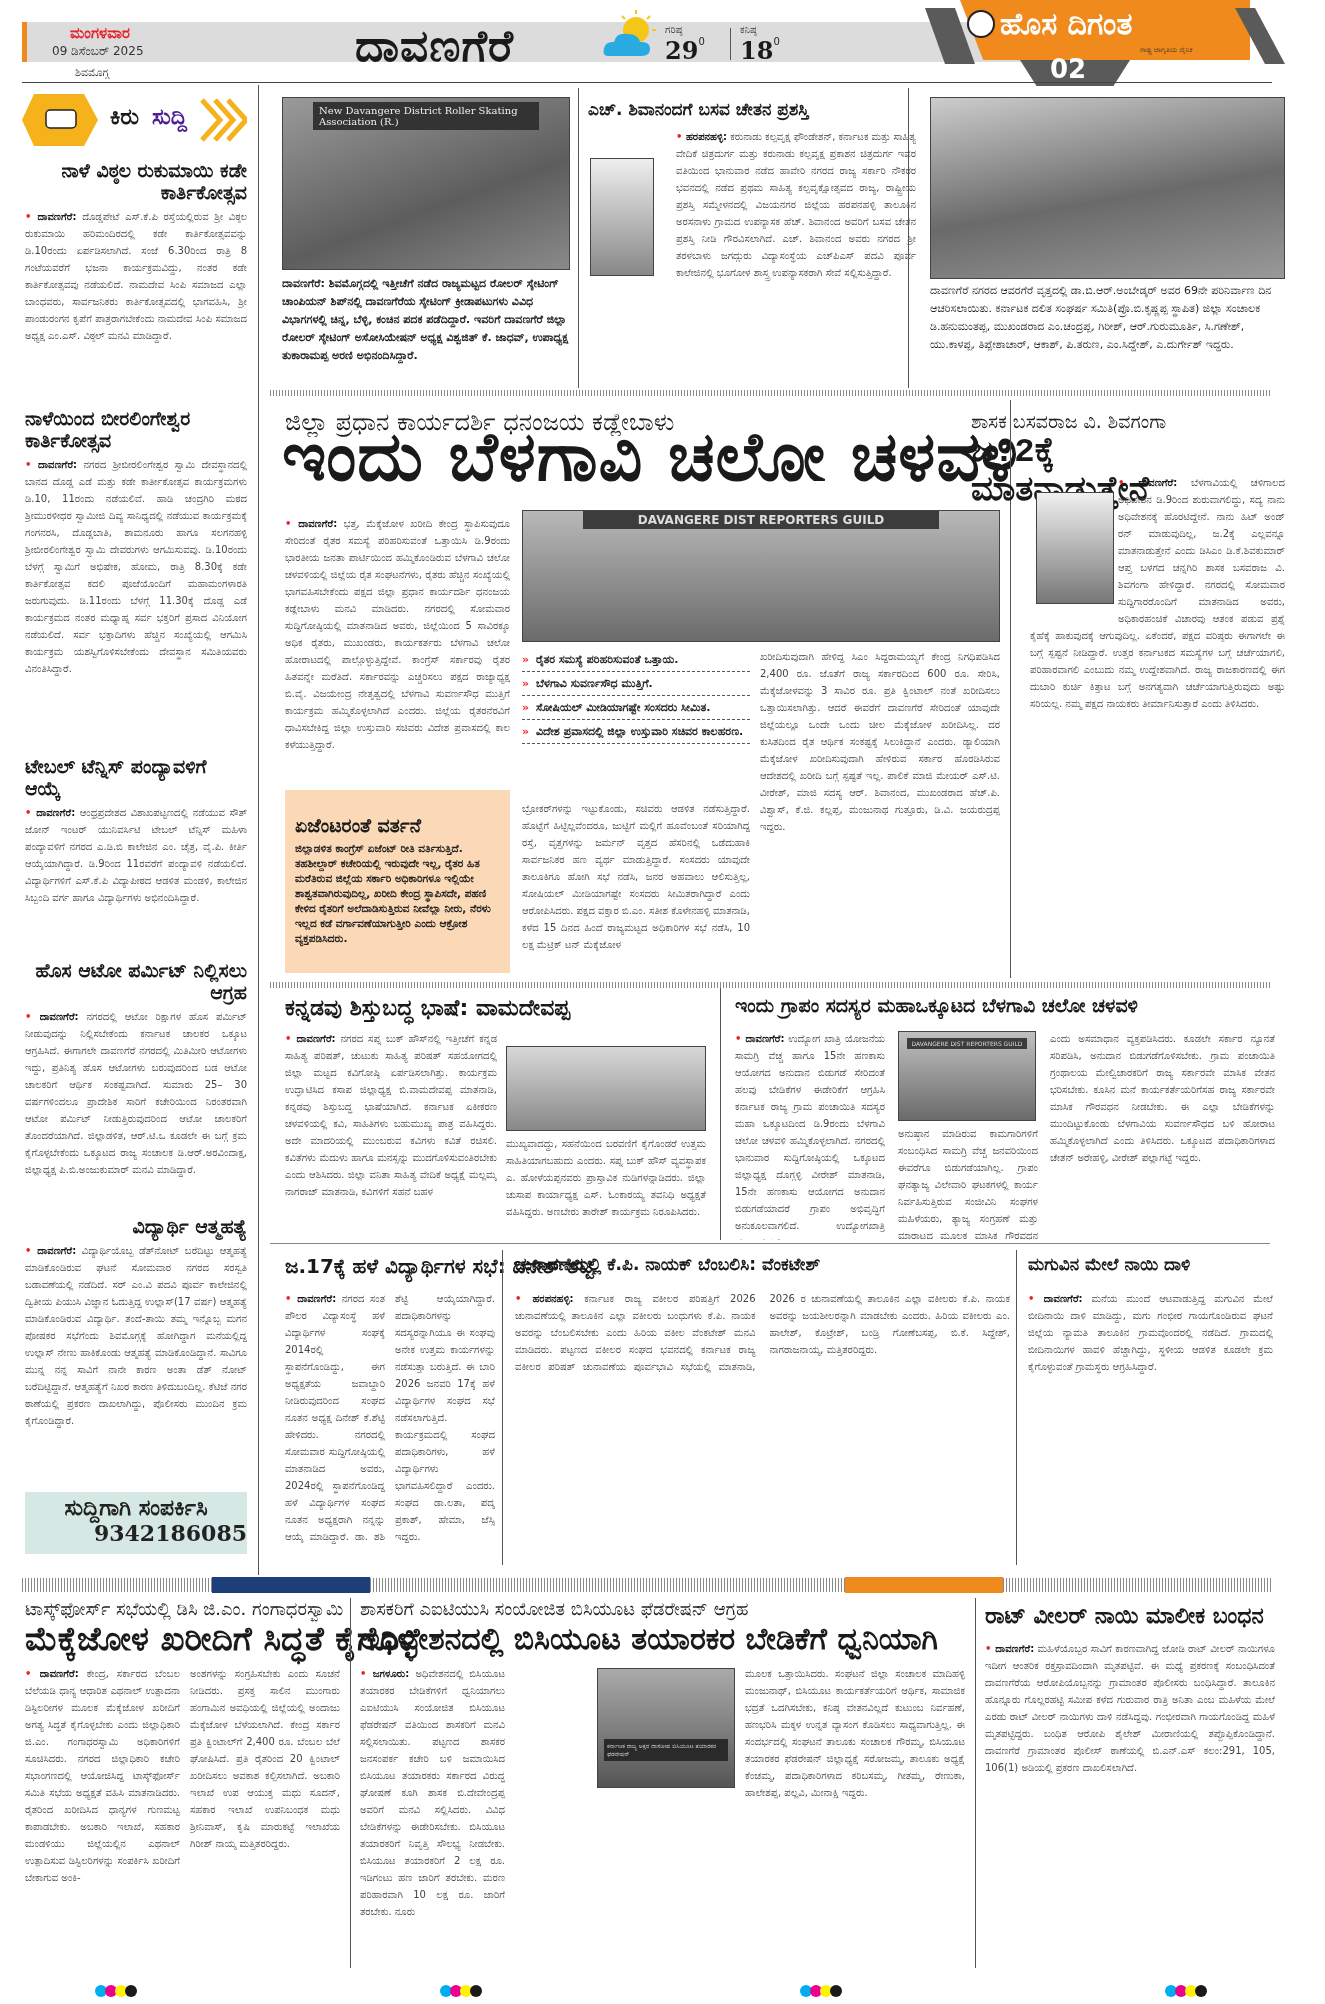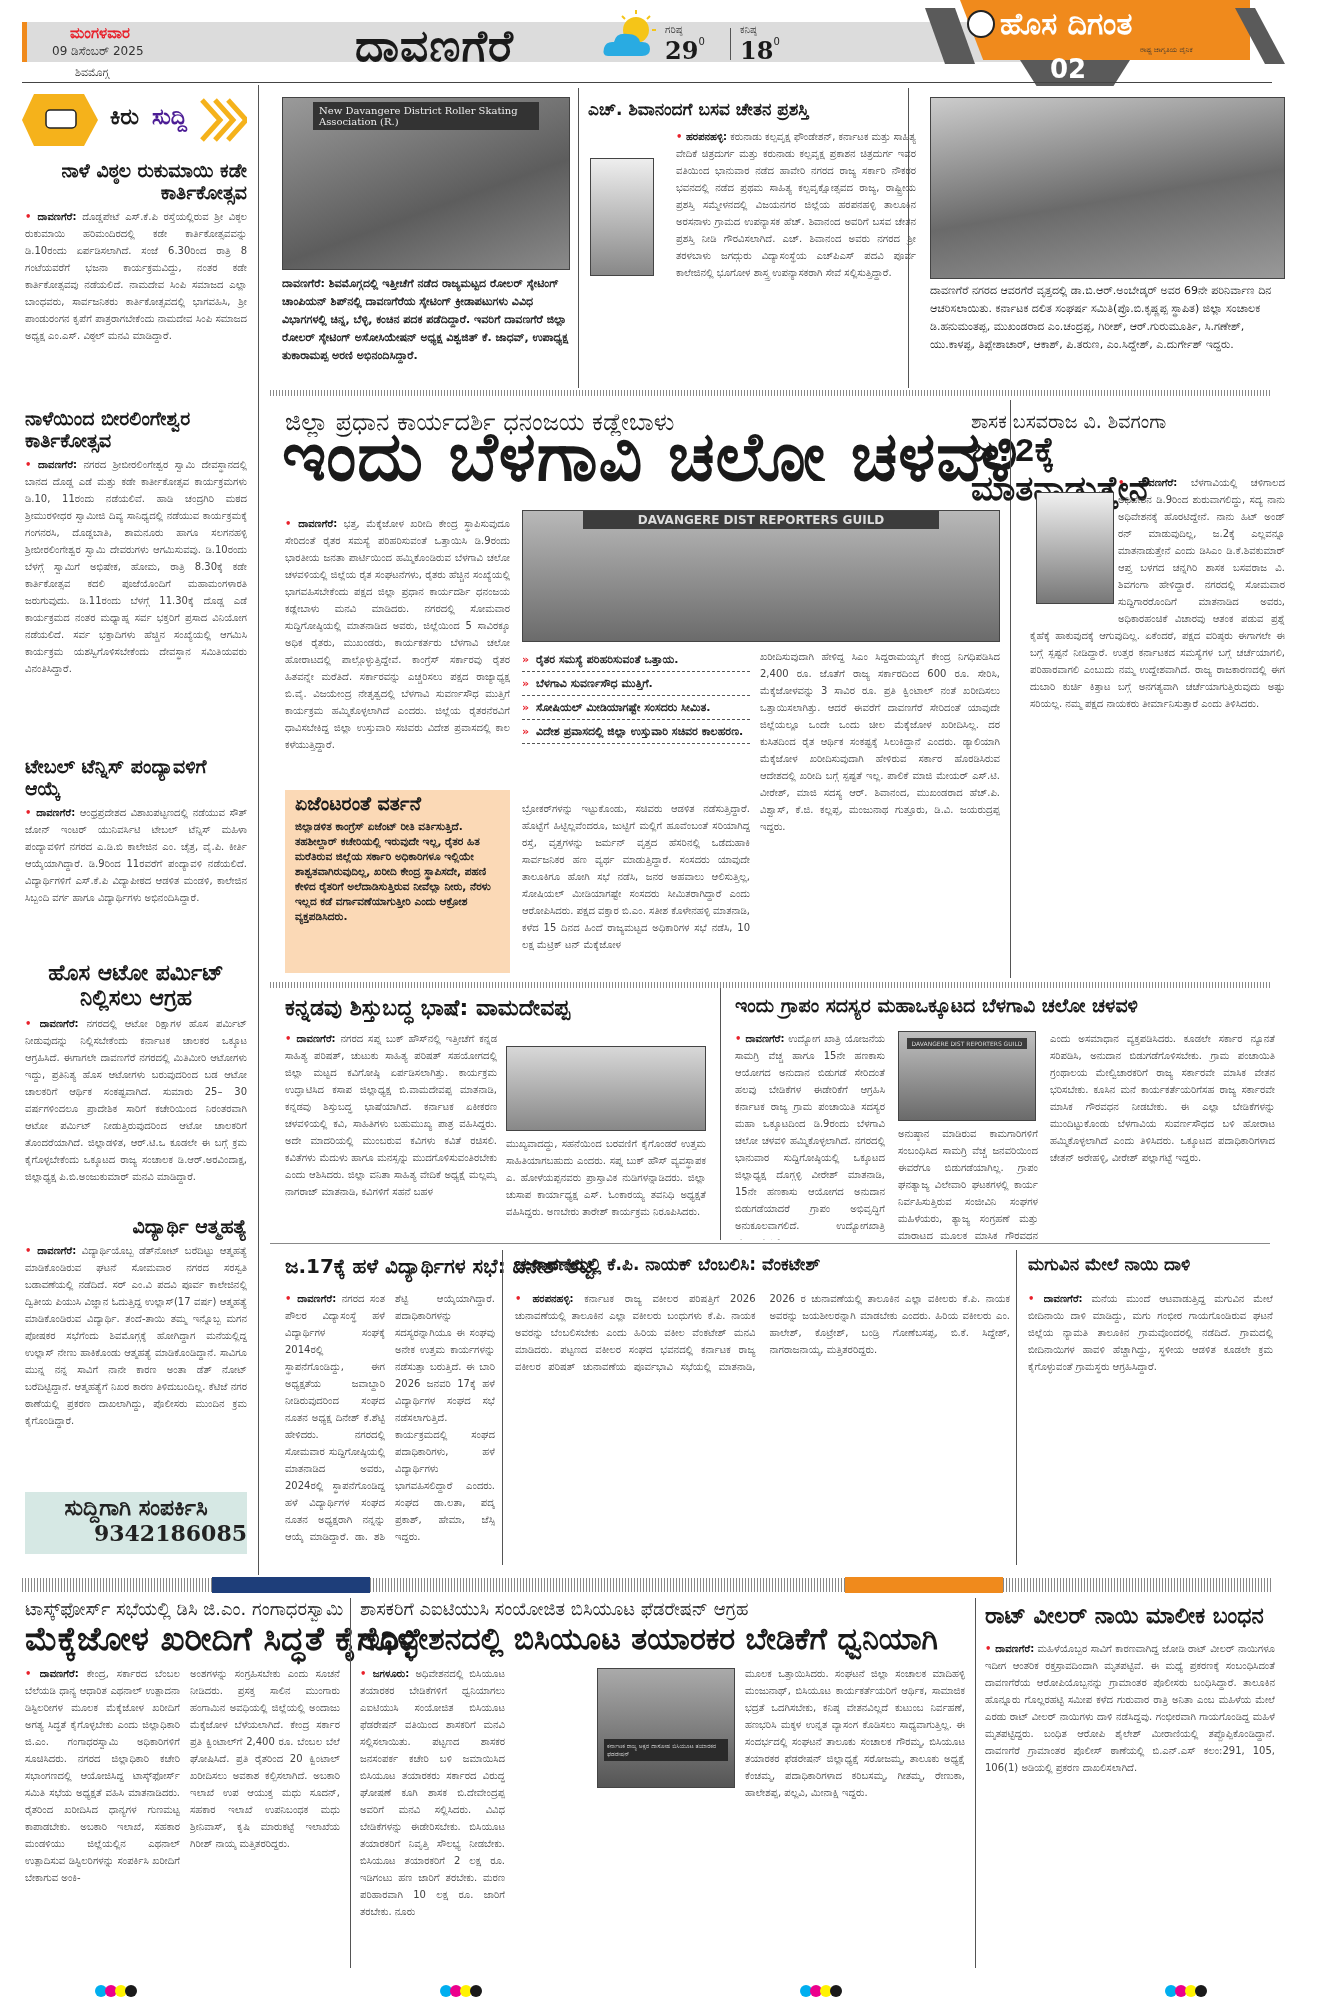--- a/index.html
+++ b/index.html
@@ -28,21 +28,21 @@
 .headline{font-weight:bold;color:#1a1a1a;line-height:1.15}
 .body{font-size:10px;line-height:17px;color:#444;text-align:justify}
 .dateline{color:#1a1a1a;font-weight:bold}
 .dateline::before{content:"• ";color:#e8202a}
 .photo{background:linear-gradient(160deg,#9a9a9a,#5d5d5d 60%,#8a8a8a);border:1px solid #444}
 .caption{font-size:11px;line-height:18px;color:#222}
 .kiru{left:22px;top:92px;width:225px;height:56px}
 .contact{left:25px;top:1492px;width:222px;height:62px;background:#d6e8e4}
 .contact .l1{font-size:22px;font-weight:bold;text-align:center;color:#222;font-family:"DejaVu Serif",serif;margin-top:2px}
 .contact .l2{font-size:22px;font-weight:bold;text-align:right;color:#222;font-family:"DejaVu Serif",serif}
-.agent-box{left:285px;top:790px;width:225px;height:183px;background:#fbd9b6;padding:2px 10px}
+.agent-box{left:285px;top:790px;width:225px;height:183px;background:#fbd9b6;padding:24px 10px}
 .agent-box .t{font-size:19px;font-weight:bold;color:#1a1a1a}
 .agent-box .b{font-size:10.5px;font-weight:bold;line-height:15px;color:#222;margin-top:4px}
 .bullets{left:522px;top:648px;width:228px}
 .bullet{font-size:11px;font-weight:bold;color:#222;padding:4px 0 4px 14px;border-bottom:1px dashed #555;position:relative;line-height:15px}
 .bullet::before{content:"»";color:#e8202a;position:absolute;left:0;top:4px}
 .sec-bar-blue{left:212px;top:1577px;width:158px;height:16px;background:#1e3e7a}
 .sec-bar-orange{left:845px;top:1577px;width:158px;height:16px;background:#f08a1c}
 .regmark{width:12px;height:12px;border-radius:50%;display:inline-block;margin-right:-2px}
 </style>
 </head>
@@ -102,21 +102,21 @@
 </div>
 <div class="abs" style="left:25px;top:408px;width:222px">
   <div class="headline" style="font-size:19px;text-align:left">ನಾಳೆಯಿಂದ ಬೀರಲಿಂಗೇಶ್ವರ ಕಾರ್ತಿಕೋತ್ಸವ</div>
   <div class="body" style="height:255px;overflow:hidden;margin-top:4px"><span class="dateline">ದಾವಣಗೆರೆ:</span> <span>ನಗರದ ಶ್ರೀಬೀರಲಿಂಗೇಶ್ವರ ಸ್ವಾಮಿ ದೇವಸ್ಥಾನದಲ್ಲಿ ಬಾನದ ದೊಡ್ಡ ಎಡೆ ಮತ್ತು ಕಡೇ ಕಾರ್ತೀಕೋತ್ಸವ ಕಾರ್ಯಕ್ರಮಗಳು ಡಿ.10, 11ರಂದು ನಡೆಯಲಿವೆ. ಹಾಡಿ ಚಂದ್ರಗಿರಿ ಮಠದ ಶ್ರೀಮುರಳೀಧರ ಸ್ವಾಮೀಜಿ ದಿವ್ಯ ಸಾನಿಧ್ಯದಲ್ಲಿ ನಡೆಯುವ ಕಾರ್ಯಕ್ರಮಕ್ಕೆ ಗಂಗನರಸಿ, ದೊಡ್ಡಬಾತಿ, ಶಾಮನೂರು ಹಾಗೂ ಸಲಗನಹಳ್ಳಿ ಶ್ರೀಬೀರಲಿಂಗೇಶ್ವರ ಸ್ವಾಮಿ ದೇವರುಗಳು ಆಗಮಿಸುವವು. ಡಿ.10ರಂದು ಬೆಳಗ್ಗೆ ಸ್ವಾಮಿಗೆ ಅಭಿಷೇಕ, ಹೋಮ, ರಾತ್ರಿ 8.30ಕ್ಕೆ ಕಡೇ ಕಾರ್ತಿಕೋತ್ಸವ ಕದಲಿ ಪೂಜೆಯೊಂದಿಗೆ ಮಹಾಮಂಗಳಾರತಿ ಜರುಗುವುದು. ಡಿ.11ರಂದು ಬೆಳಗ್ಗೆ 11.30ಕ್ಕೆ ದೊಡ್ಡ ಎಡೆ ಕಾರ್ಯಕ್ರಮದ ನಂತರ ಮಧ್ಯಾಹ್ನ ಸರ್ವ ಭಕ್ತರಿಗೆ ಪ್ರಸಾದ ವಿನಿಯೋಗ ನಡೆಯಲಿದೆ. ಸರ್ವ ಭಕ್ತಾದಿಗಳು ಹೆಚ್ಚಿನ ಸಂಖ್ಯೆಯಲ್ಲಿ ಆಗಮಿಸಿ ಕಾರ್ಯಕ್ರಮ ಯಶಸ್ವಿಗೊಳಿಸಬೇಕೆಂದು ದೇವಸ್ಥಾನ ಸಮಿತಿಯವರು ವಿನಂತಿಸಿದ್ದಾರೆ.</span></div>
 </div>
 <div class="abs" style="left:25px;top:756px;width:222px">
   <div class="headline" style="font-size:19px;text-align:left">ಟೇಬಲ್ ಟೆನ್ನಿಸ್ ಪಂದ್ಯಾವಳಿಗೆ ಆಯ್ಕೆ</div>
   <div class="body" style="height:140px;overflow:hidden;margin-top:4px"><span class="dateline">ದಾವಣಗೆರೆ:</span> <span>ಆಂಧ್ರಪ್ರದೇಶದ ವಿಶಾಖಪಟ್ಟಣದಲ್ಲಿ ನಡೆಯುವ ಸೌತ್ ಜೋನ್ ಇಂಟರ್ ಯುನಿವರ್ಸಿಟಿ ಟೇಬಲ್ ಟೆನ್ನಿಸ್ ಮಹಿಳಾ ಪಂದ್ಯಾವಳಿಗೆ ನಗರದ ಎ.ಡಿ.ಬಿ ಕಾಲೇಜಿನ ಎಂ. ಚೈತ್ರ, ವೈ.ಪಿ. ಕೀರ್ತಿ ಆಯ್ಕೆಯಾಗಿದ್ದಾರೆ. ಡಿ.9ರಿಂದ 11ರವರೆಗೆ ಪಂದ್ಯಾವಳಿ ನಡೆಯಲಿದೆ. ವಿದ್ಯಾರ್ಥಿಗಳಿಗೆ ಎಸ್.ಕೆ.ಪಿ ವಿದ್ಯಾಪೀಠದ ಆಡಳಿತ ಮಂಡಳಿ, ಕಾಲೇಜಿನ ಸಿಬ್ಬಂದಿ ವರ್ಗ ಹಾಗೂ ವಿದ್ಯಾರ್ಥಿಗಳು ಅಭಿನಂದಿಸಿದ್ದಾರೆ.</span></div>
 </div>
 <div class="abs" style="left:25px;top:960px;width:222px">
-  <div class="headline" style="font-size:22px;text-align:center">ಹೊಸ ಆಟೋ ಪರ್ಮಿಟ್ ನಿಲ್ಲಿಸಲು ಆಗ್ರಹ</div>
+  <div class="headline" style="font-size:19px;text-align:right">ಹೊಸ ಆಟೋ ಪರ್ಮಿಟ್ ನಿಲ್ಲಿಸಲು ಆಗ್ರಹ</div>
   <div class="body" style="height:220px;overflow:hidden;margin-top:4px"><span class="dateline">ದಾವಣಗೆರೆ:</span> <span>ನಗರದಲ್ಲಿ ಆಟೋ ರಿಕ್ಷಾಗಳ ಹೊಸ ಪರ್ಮಿಟ್ ನೀಡುವುದನ್ನು ನಿಲ್ಲಿಸಬೇಕೆಂದು ಕರ್ನಾಟಕ ಚಾಲಕರ ಒಕ್ಕೂಟ ಆಗ್ರಹಿಸಿದೆ. ಈಗಾಗಲೇ ದಾವಣಗೆರೆ ನಗರದಲ್ಲಿ ಮಿತಿಮೀರಿ ಆಟೋಗಳು ಇದ್ದು, ಪ್ರತಿನಿತ್ಯ ಹೊಸ ಆಟೋಗಳು ಬರುವುದರಿಂದ ಬಡ ಆಟೋ ಚಾಲಕರಿಗೆ ಆರ್ಥಿಕ ಸಂಕಷ್ಟವಾಗಿದೆ. ಸುಮಾರು 25– 30 ವರ್ಷಗಳಿಂದಲೂ ಪ್ರಾದೇಶಿಕ ಸಾರಿಗೆ ಕಚೇರಿಯಿಂದ ನಿರಂತರವಾಗಿ ಆಟೋ ಪರ್ಮಿಟ್ ನೀಡುತ್ತಿರುವುದರಿಂದ ಆಟೋ ಚಾಲಕರಿಗೆ ತೊಂದರೆಯಾಗಿದೆ. ಜಿಲ್ಲಾಡಳಿತ, ಆರ್.ಟಿ.ಒ ಕೂಡಲೇ ಈ ಬಗ್ಗೆ ಕ್ರಮ ಕೈಗೊಳ್ಳಬೇಕೆಂದು ಒಕ್ಕೂಟದ ರಾಜ್ಯ ಸಂಚಾಲಕ ಡಿ.ಆರ್.ಅರವಿಂದಾಕ್ಷ, ಜಿಲ್ಲಾಧ್ಯಕ್ಷ ಪಿ.ಬಿ.ಅಂಜುಕುಮಾರ್ ಮನವಿ ಮಾಡಿದ್ದಾರೆ.</span></div>
 </div>
 <div class="abs" style="left:25px;top:1216px;width:222px">
   <div class="headline" style="font-size:19px;text-align:right">ವಿದ್ಯಾರ್ಥಿ ಆತ್ಮಹತ್ಯೆ</div>
   <div class="body" style="height:240px;overflow:hidden;margin-top:4px"><span class="dateline">ದಾವಣಗೆರೆ:</span> <span>ವಿದ್ಯಾರ್ಥಿಯೊಬ್ಬ ಡೆತ್‌ನೋಟ್ ಬರೆದಿಟ್ಟು ಆತ್ಮಹತ್ಯೆ ಮಾಡಿಕೊಂಡಿರುವ ಘಟನೆ ಸೋಮವಾರ ನಗರದ ಸರಸ್ವತಿ ಬಡಾವಣೆಯಲ್ಲಿ ನಡೆದಿದೆ. ಸರ್ ಎಂ.ವಿ ಪದವಿ ಪೂರ್ವ ಕಾಲೇಜಿನಲ್ಲಿ ದ್ವಿತೀಯ ಪಿಯುಸಿ ವಿಜ್ಞಾನ ಓದುತ್ತಿದ್ದ ಉಲ್ಲಾಸ್(17 ವರ್ಷ) ಆತ್ಮಹತ್ಯೆ ಮಾಡಿಕೊಂಡಿರುವ ವಿದ್ಯಾರ್ಥಿ. ತಂದೆ-ತಾಯಿ ತಮ್ಮ ಇನ್ನೊಬ್ಬ ಮಗನ ಪೋಷಕರ ಸಭೆಗೆಂದು ಶಿವಮೊಗ್ಗಕ್ಕೆ ಹೋಗಿದ್ದಾಗ ಮನೆಯಲ್ಲಿದ್ದ ಉಲ್ಲಾಸ್ ನೇಣು ಹಾಕಿಕೊಂಡು ಆತ್ಮಹತ್ಯೆ ಮಾಡಿಕೊಂಡಿದ್ದಾನೆ. ಸಾವಿಗೂ ಮುನ್ನ ನನ್ನ ಸಾವಿಗೆ ನಾನೇ ಕಾರಣ ಅಂತಾ ಡೆತ್ ನೋಟ್ ಬರೆದಿಟ್ಟಿದ್ದಾನೆ. ಆತ್ಮಹತ್ಯೆಗೆ ನಿಖರ ಕಾರಣ ತಿಳಿದುಬಂದಿಲ್ಲ. ಕೆಟಿಜೆ ನಗರ ಠಾಣೆಯಲ್ಲಿ ಪ್ರಕರಣ ದಾಖಲಾಗಿದ್ದು, ಪೊಲೀಸರು ಮುಂದಿನ ಕ್ರಮ ಕೈಗೊಂಡಿದ್ದಾರೆ.</span></div>
 </div>
 <div class="abs contact">
   <div class="l1">ಸುದ್ದಿಗಾಗಿ ಸಂಪರ್ಕಿಸಿ</div>
   <div class="l2">9342186085</div>
 </div>

